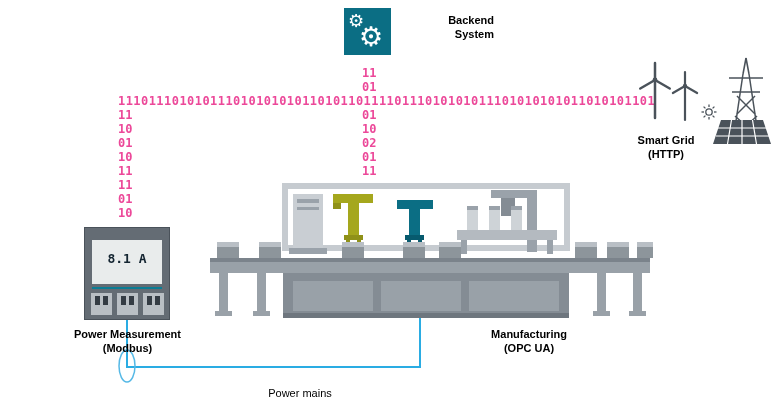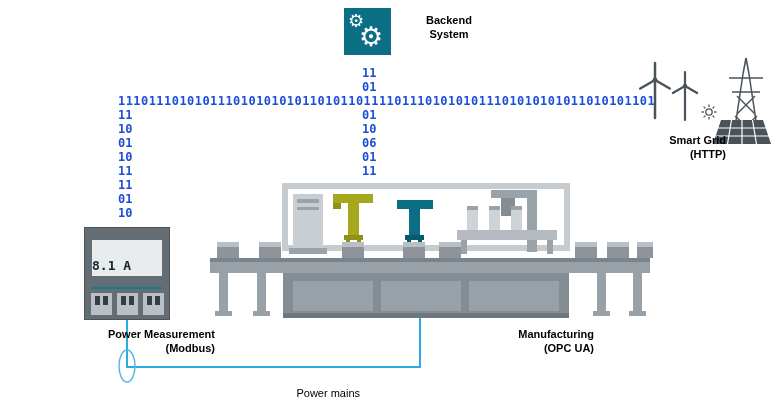--- a/index.html
+++ b/index.html
@@ -3,51 +3,51 @@
 <meta charset="utf-8">
 <title>Diagram</title>
 <style>
   html,body{margin:0;padding:0;background:#ffffff;}
   .canvas{
     position:relative;width:776px;height:401px;background:#ffffff;
     font-family:"Liberation Sans", sans-serif;overflow:hidden;
   }
   .label{
     position:absolute;font-size:11px;font-weight:bold;color:#000;
-    line-height:14px;white-space:pre-line;text-align:right;
-  }
-  .label.left{text-align:center;}
+    line-height:14px;white-space:pre-line;text-align:center;
+  }
+  .label.left{text-align:right;}
   .label.regular{font-weight:normal;margin-top:13px;}
   .binary{
     position:absolute;font-family:"DejaVu Sans Mono", monospace;
-    font-weight:bold;font-size:12px;color:#1d4ed8;line-height:14px;
+    font-weight:bold;font-size:12px;color:#ec4899;line-height:14px;
   }
   .binary .row{display:block;height:14px;}
   .bus{letter-spacing:0.45px;white-space:nowrap;}
   
   .backend-icon{
     position:absolute;left:344px;top:8px;width:47px;height:47px;
     background:#0b6e84;overflow:hidden;
   }
   .gear{
     position:absolute;color:#ffffff;font-family:"DejaVu Sans", sans-serif;
     line-height:1;
   }
   .gear.small{font-size:18px;left:4px;top:4px;}
   .gear.big{font-size:27px;left:15px;top:15px;}
   
   .meter{
     position:absolute;left:84px;top:227px;width:86px;height:93px;
     background:#646c74;border:1px solid #4a525a;box-sizing:border-box;
   }
   .meter-display{
-    position:absolute;left:7px;right:7px;top:12px;height:36px;
+    position:absolute;left:7px;right:7px;top:12px;height:44px;
     background:#e9ecec;color:#142531;
     font-family:"DejaVu Sans Mono", monospace;font-weight:bold;font-size:13px;
-    line-height:19px;padding-top:16px;box-sizing:border-box;
+    line-height:19px;text-align:center;padding-top:9px;box-sizing:border-box;
   }
   .meter-accent{
     position:absolute;left:7px;right:7px;top:59px;height:2px;background:#0b7d95;
   }
   .meter-terminals{
     position:absolute;left:6px;bottom:4px;display:flex;gap:5px;
   }
   .terminal{
     width:21px;height:22px;background:#b9bfc4;display:flex;gap:3px;
     justify-content:center;padding-top:3px;box-sizing:border-box;
@@ -82,21 +82,21 @@
     <span class="row">10</span>
     <span class="row">11</span>
     <span class="row">11</span>
     <span class="row">01</span>
     <span class="row">10</span>
   </div>
 
   <div class="binary" style="left:362px;top:108px;">
     <span class="row">01</span>
     <span class="row">10</span>
-    <span class="row">06</span>
+    <span class="row">02</span>
     <span class="row">01</span>
     <span class="row">11</span>
   </div>
 
   <svg style="left:633px;top:46px;" width="140" height="110" viewBox="0 0 140 110">
     <g stroke="#4a525a" stroke-width="2.5" stroke-linecap="round">
       <line x1="22" y1="34" x2="22" y2="72"></line>
       <g transform="translate(22,34)">
         <line x1="0" y1="0" x2="0" y2="-17"></line>
         <line x1="0" y1="0" x2="0" y2="-17" transform="rotate(120)"></line>

